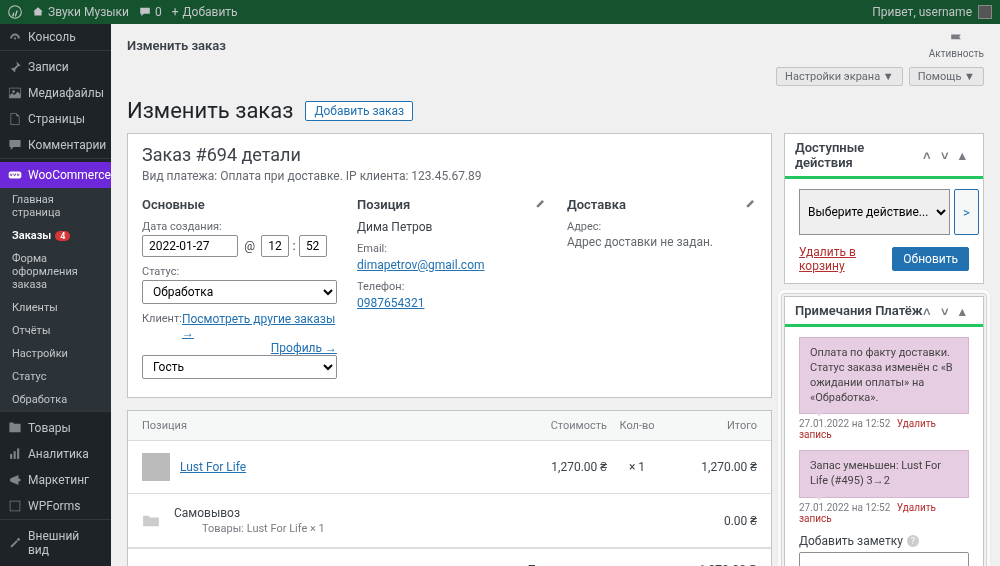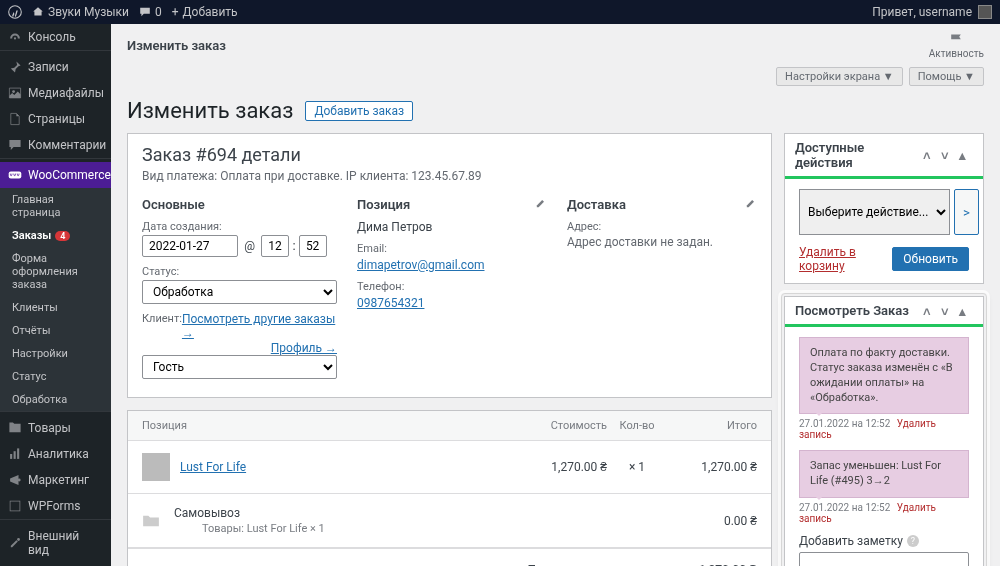--- a/index.html
+++ b/index.html
@@ -1,28 +1,28 @@
 <!DOCTYPE html>
 <html><head>
 <meta charset="utf-8">
 <style>
 * { margin: 0; padding: 0; box-sizing: border-box; font-family: -apple-system, BlinkMacSystemFont, "Segoe UI", Roboto, sans-serif; }
 body { width: 1000px; height: 566px; background: #f0f0f1; overflow: hidden; font-size: 13px; color: #3c434a; }
 
 
-.toolbar { height: 24px; background: #0f172a; color: #c3c4c7; display: flex; align-items: center; padding: 0 8px; font-size: 12px; justify-content: space-between; }
+.toolbar { height: 24px; background: #14532d; color: #c3c4c7; display: flex; align-items: center; padding: 0 8px; font-size: 12px; justify-content: space-between; }
 .toolbar-left { display: flex; align-items: center; gap: 10px; }
 .toolbar-item { display: flex; align-items: center; gap: 4px; cursor: pointer; }
 .toolbar-right { display: flex; align-items: center; gap: 6px; }
 .avatar-box { width: 14px; height: 14px; background: #555; border: 1px solid #888; }
 
 
 .sidebar { position: absolute; top: 24px; left: 0; width: 111px; height: 542px; background: #1d2327; color: #c3c4c7; font-size: 12px; overflow-y: auto; }
 .menu-item { display: flex; align-items: center; gap: 6px; padding: 6px 8px; cursor: pointer; }
-.menu-item.active { background: #4c1d95; color: #fff; }
+.menu-item.active { background: #6d28d9; color: #fff; }
 .menu-icon { width: 14px; height: 14px; flex-shrink: 0; opacity: 0.6; }
 .menu-icon svg { width: 14px; height: 14px; fill: currentColor; }
 .submenu { background: #2c3338; }
 .submenu-item { padding: 5px 8px 5px 12px; cursor: pointer; font-size: 11px; color: #c3c4c7; }
 .submenu-item.current { color: #fff; font-weight: 600; }
 .badge { background: #d63638; color: #fff; border-radius: 8px; padding: 0 5px; font-size: 9px; margin-left: 4px; }
 .sep { height: 4px; background: #1d2327; border-top: 1px solid #32373c; }
 
 
 .main { position: absolute; top: 24px; left: 111px; width: 889px; height: 542px; overflow-y: auto; }
@@ -352,21 +352,21 @@
           </div>
           <div style="display:flex;justify-content:space-between;align-items:center">
             <span class="trash-link">Удалить в корзину</span>
             <button class="btn-primary">Обновить</button>
           </div>
         </div>
       </div>
 
       <div class="postbox notes-panel">
         <div class="postbox-head">
-          <span>Посмотреть Заказ</span>
+          <span>Примечания Платёж</span>
           <span class="handles">
             <span class="handle-btn">˄</span>
             <span class="handle-btn">˅</span>
             <span class="handle-btn">▴</span>
           </span>
         </div>
         <div class="postbox-body">
           <div class="note-bubble">Оплата по факту доставки. Статус заказа изменён с «В ожидании оплаты» на «Обработка».</div>
           <div class="note-meta"><span>27.01.2022 на 12:52</span> <span class="del">Удалить запись</span></div>
           <div class="note-bubble">Запас уменьшен: Lust For Life (#495) 3→2</div>

